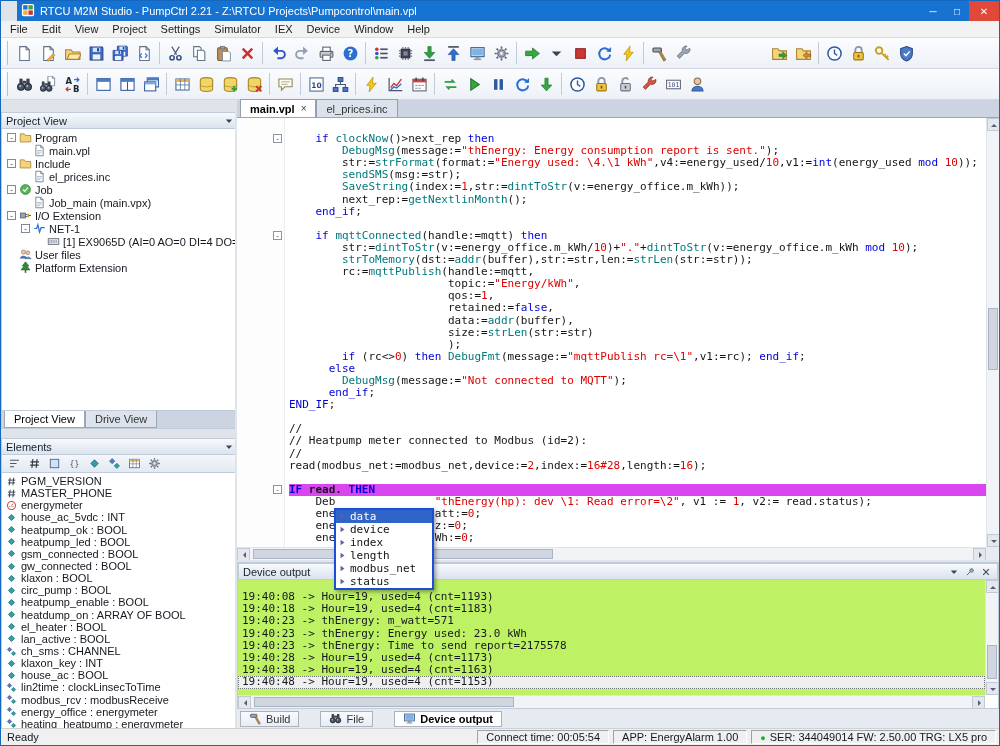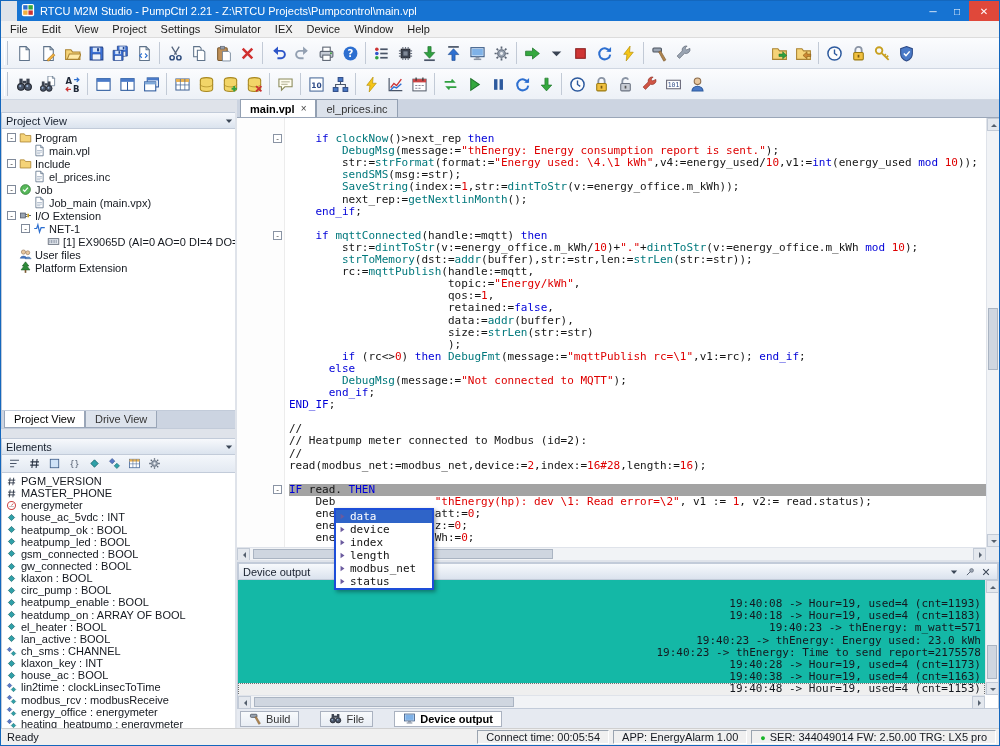--- a/index.html
+++ b/index.html
@@ -59,42 +59,42 @@
   
   #ed-tabs{position:absolute;top:0;left:0;right:0;height:18px;background:#ccd4e1;display:flex;align-items:flex-end;padding-left:3px;border-bottom:1px solid #9aa6b8;}
   .ed-tab{padding:0 9px;height:18px;display:flex;align-items:center;gap:6px;font-size:11px;border:1px solid #93a0b2;border-bottom:none;background:#dce2eb;color:#333;}
   .ed-tab.active{background:#fff;font-weight:bold;color:#000;}
   .tab-x{font-size:10px;color:#444;font-weight:normal;}
   #editor{position:absolute;top:18px;left:0;right:0;height:442px;background:#fff;}
   #gutter{position:absolute;left:0;top:0;bottom:13px;width:48px;background:#fdfdfd;border-right:1px solid #ececec;}
   .fold{position:absolute;left:36px;width:9px;height:9px;border:1px solid #8a94a4;background:#fff;font:8px/7px "Liberation Sans",sans-serif;text-align:center;color:#333;}
   #code{position:absolute;left:49px;right:13px;top:0;bottom:13px;overflow:hidden;padding:3px 0 0 3px;font:11px/12.1px "DejaVu Sans Mono",monospace;white-space:pre;}
   .cl{height:12.1px;}
-  .cl.hl{background:#a3a3a3;}
+  .cl.hl{background:#d946ef;font-weight:bold;}
   .tk-p{color:#151515;} .tk-k{color:#0000d8;} .tk-s{color:#de0000;} .tk-f{color:#00787c;}
 
   
   .vscroll{position:absolute;right:0;width:13px;background:#f1f3f6;border-left:1px solid #dfe3ea;}
   .hscroll{position:absolute;bottom:0;height:13px;background:#f1f3f6;border-top:1px solid #dfe3ea;}
   .sb-arrow{position:absolute;width:13px;height:13px;background:#e4e8ee;border:1px solid #c2cad6;}
   .sb-arrow::after{content:"";position:absolute;left:3px;top:4px;border:3px solid transparent;}
   .sb-arrow.up::after{border-bottom-color:#55606e;top:2px;}
   .sb-arrow.down::after{border-top-color:#55606e;top:5px;}
   .sb-arrow.left::after{border-right-color:#55606e;left:2px;top:3px;}
   .sb-arrow.right::after{border-left-color:#55606e;left:5px;top:3px;}
   .sb-thumb{position:absolute;background:#cfd6e0;border:1px solid #aab4c2;}
   #ed-vscroll{top:0;bottom:13px;}
   #ed-hscroll{left:0;right:13px;}
   #ed-corner{position:absolute;right:0;bottom:0;width:13px;height:13px;background:#e8ecf2;}
 
   
   #hsplit{position:absolute;top:460px;left:0;right:0;height:2px;background:#dfe3ea;}
   #do-panel{position:absolute;top:462px;left:0;right:0;height:147px;background:#fff;border:1px solid #c2cbd9;}
   #do-head{top:0;}
-  #do-log{position:absolute;top:17px;left:0;right:13px;bottom:13px;overflow:hidden;padding-top:18px;background:#14b8a6;text-align:right;}
+  #do-log{position:absolute;top:17px;left:0;right:13px;bottom:13px;overflow:hidden;padding-top:11px;background:#bef264;}
   .log-line{height:12.2px;font:11px/12.2px "DejaVu Sans Mono",monospace;white-space:pre;padding:0 4px;}
   .log-line.sel{outline:1px dotted #707070;outline-offset:-1px;background:#efefef;}
   #do-vscroll{top:17px;bottom:13px;}
   #do-hscroll{left:0;right:13px;}
 
   
   #bottom-tabs{position:absolute;top:609px;left:0;right:0;height:19px;background:#e6eaf1;display:flex;align-items:center;gap:21px;padding-left:3px;}
   .btab{display:flex;align-items:center;gap:4px;padding:1px 8px;border:1px solid #aab2c0;background:linear-gradient(#f8fafc,#e8edf4);font-size:11px;height:16px;color:#333;}
   .btab.active{background:#fff;font-weight:bold;color:#000;}
 

